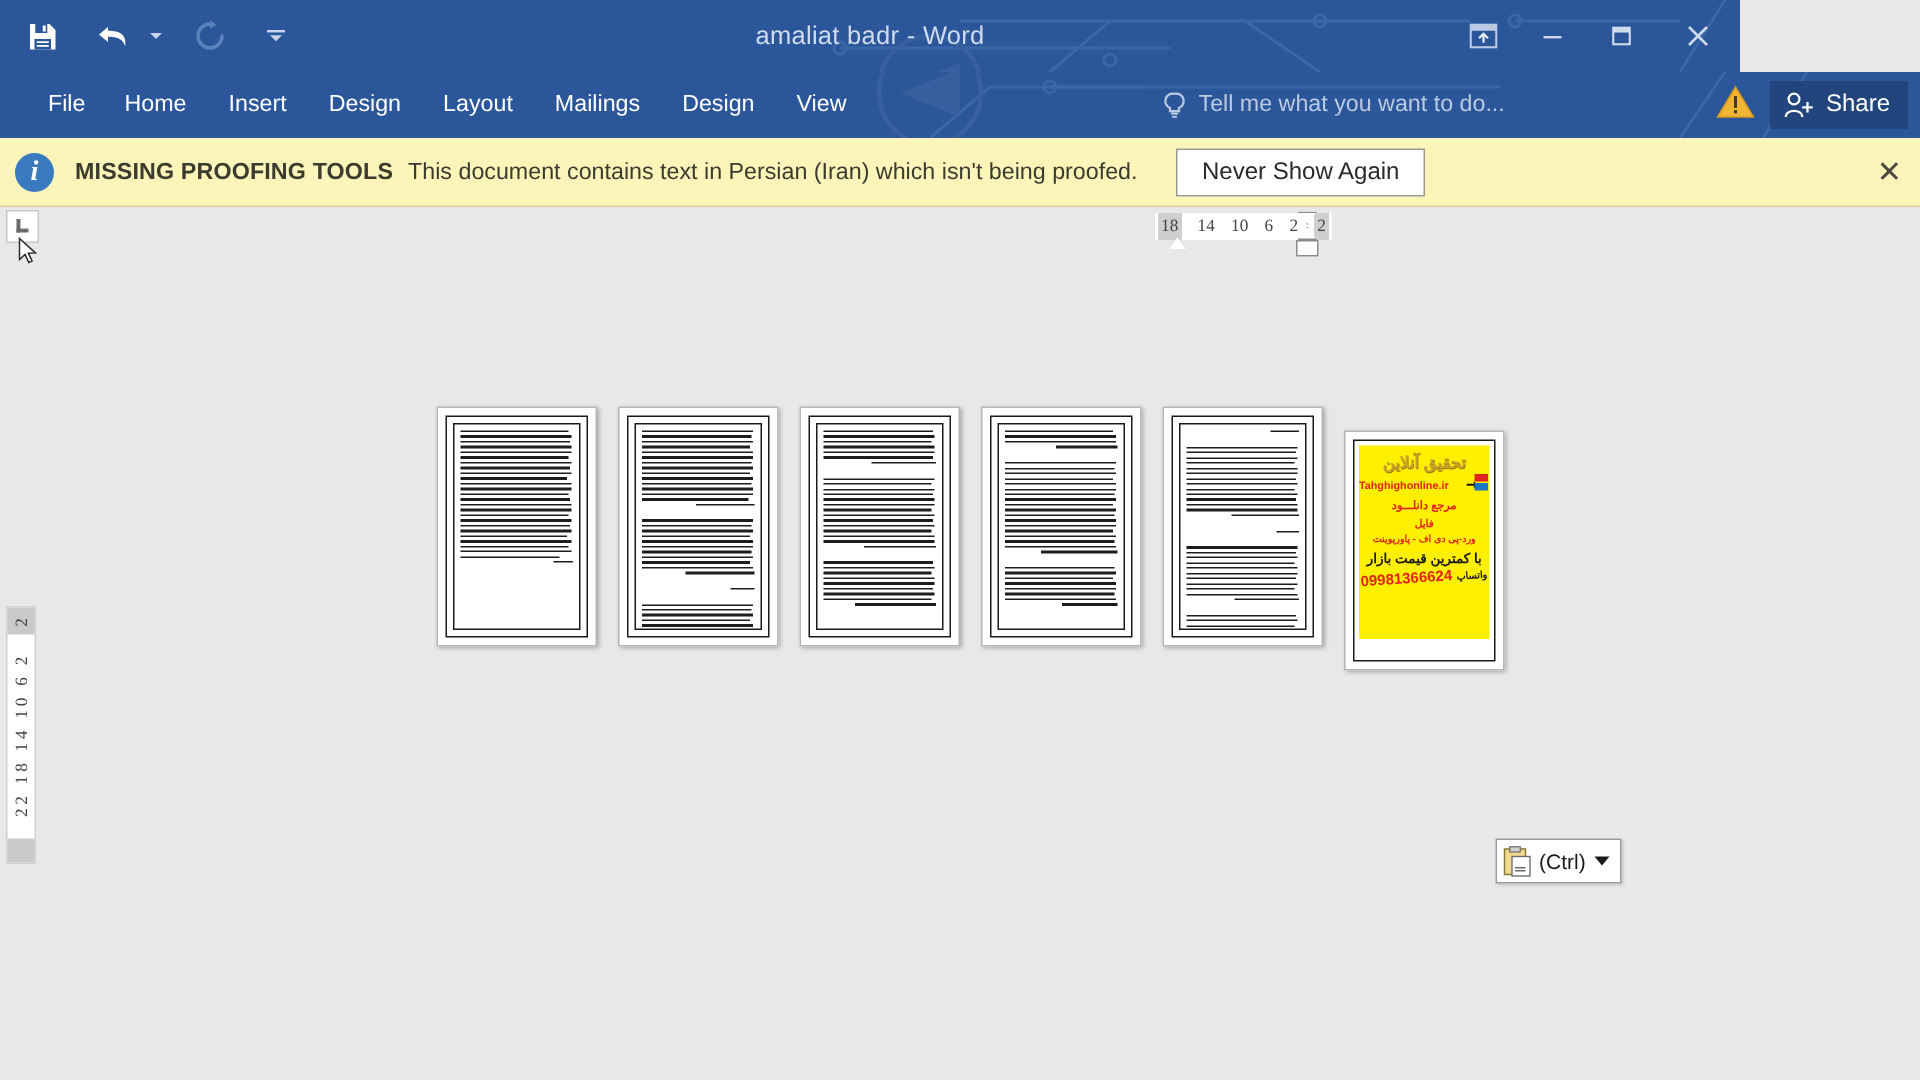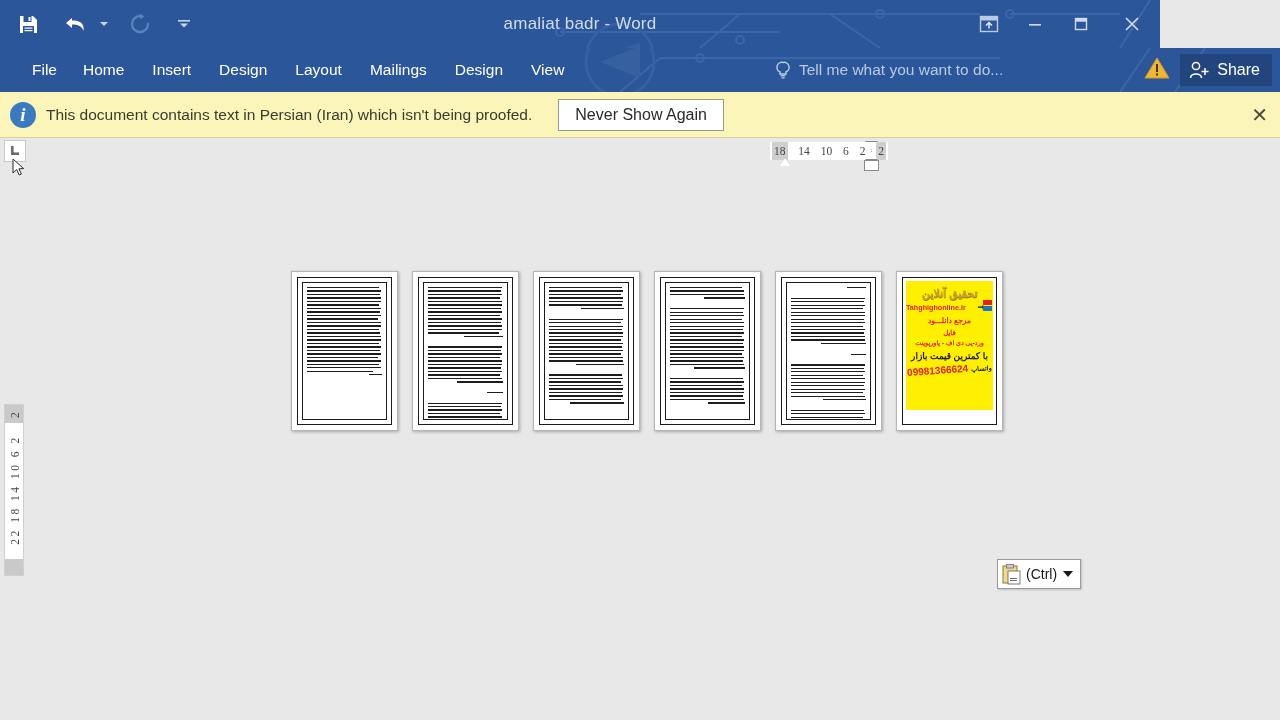--- a/index.html
+++ b/index.html
@@ -197,21 +197,21 @@
     position: absolute; left: 4px; top: 4px; right: 4px; bottom: 4px;
     border: 0.7px solid #1a1a1a;
     padding: 4px 4px;
     overflow: hidden;
   }
   .lines { display: flex; flex-direction: column; gap: 2.15px; }
   .ln { height: 1.35px; background: #1d1d1d; }
   .gapline { height: 5px; background: transparent; }
 
   
-  .ad-page { background: #ffffff; }
+  .ad-page { background: #ffffff; margin-top: 16px; }
   .ad-box {
     position: absolute; left: 9px; top: 9px; right: 9px; bottom: 20px;
     background: #ffef00;
     display: flex; flex-direction: column; align-items: center;
     padding-top: 4px;
     overflow: hidden;
   }
   .ad-logo {
     font-size: 11px; font-weight: bold;
     color: #c9a227;
@@ -398,20 +398,21 @@
         <path d="M2.5 18 C2.5 12.5 13.5 12.5 13.5 18" fill="none" stroke="#ffffff" stroke-width="1.5"></path>
         <path d="M17 8 V15 M13.5 11.5 H20.5" stroke="#ffffff" stroke-width="1.5"></path>
       </svg>
       <span>Share</span>
     </div>
   </div>
 </div>
 
 <div class="msgbar">
   <div class="msg-info">i</div>
+  <div class="msg-strong">MISSING PROOFING TOOLS</div>
   <div class="msg-text">This document contains text in Persian (Iran) which isn't being proofed.</div>
   <button class="never-btn">Never Show Again</button>
   <div class="msg-close">✕</div>
 </div>
 
 <div class="canvas"></div>
 
 <div class="ruler-corner">
   <svg width="14" height="14" viewBox="0 0 14 14">
     <rect x="3" y="2" width="2.6" height="9" fill="#6b6b6b"></rect>

